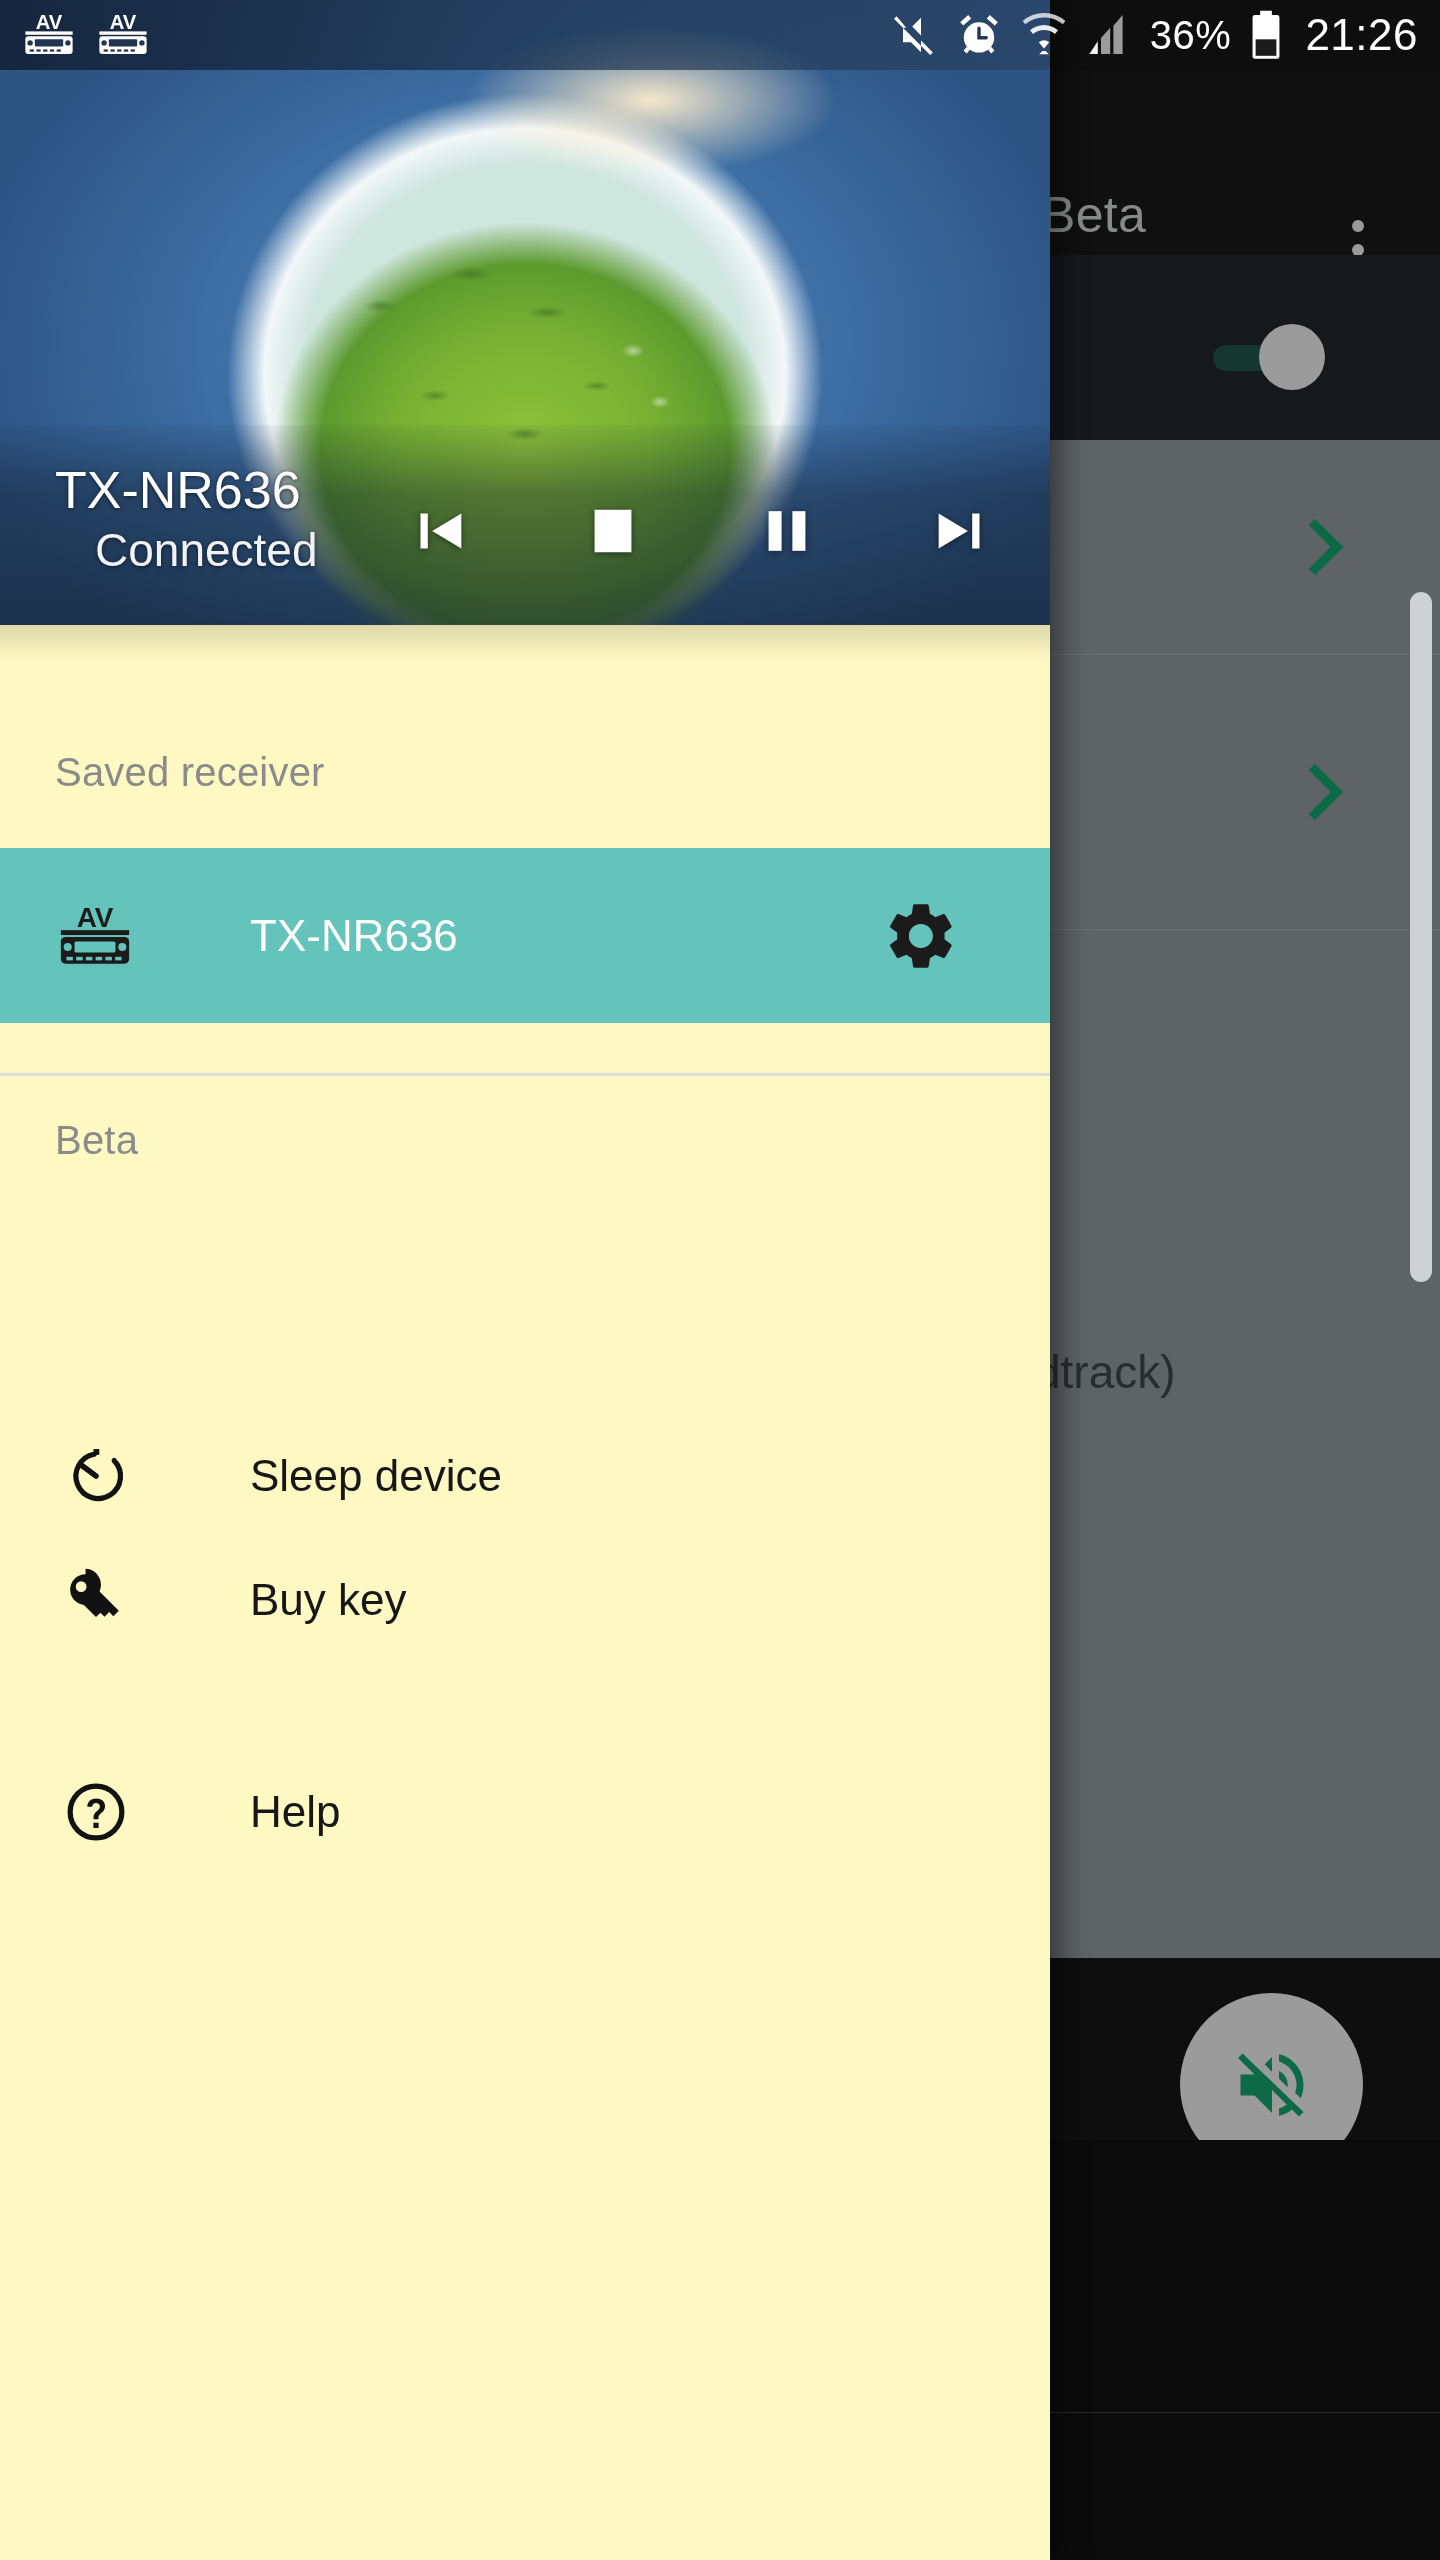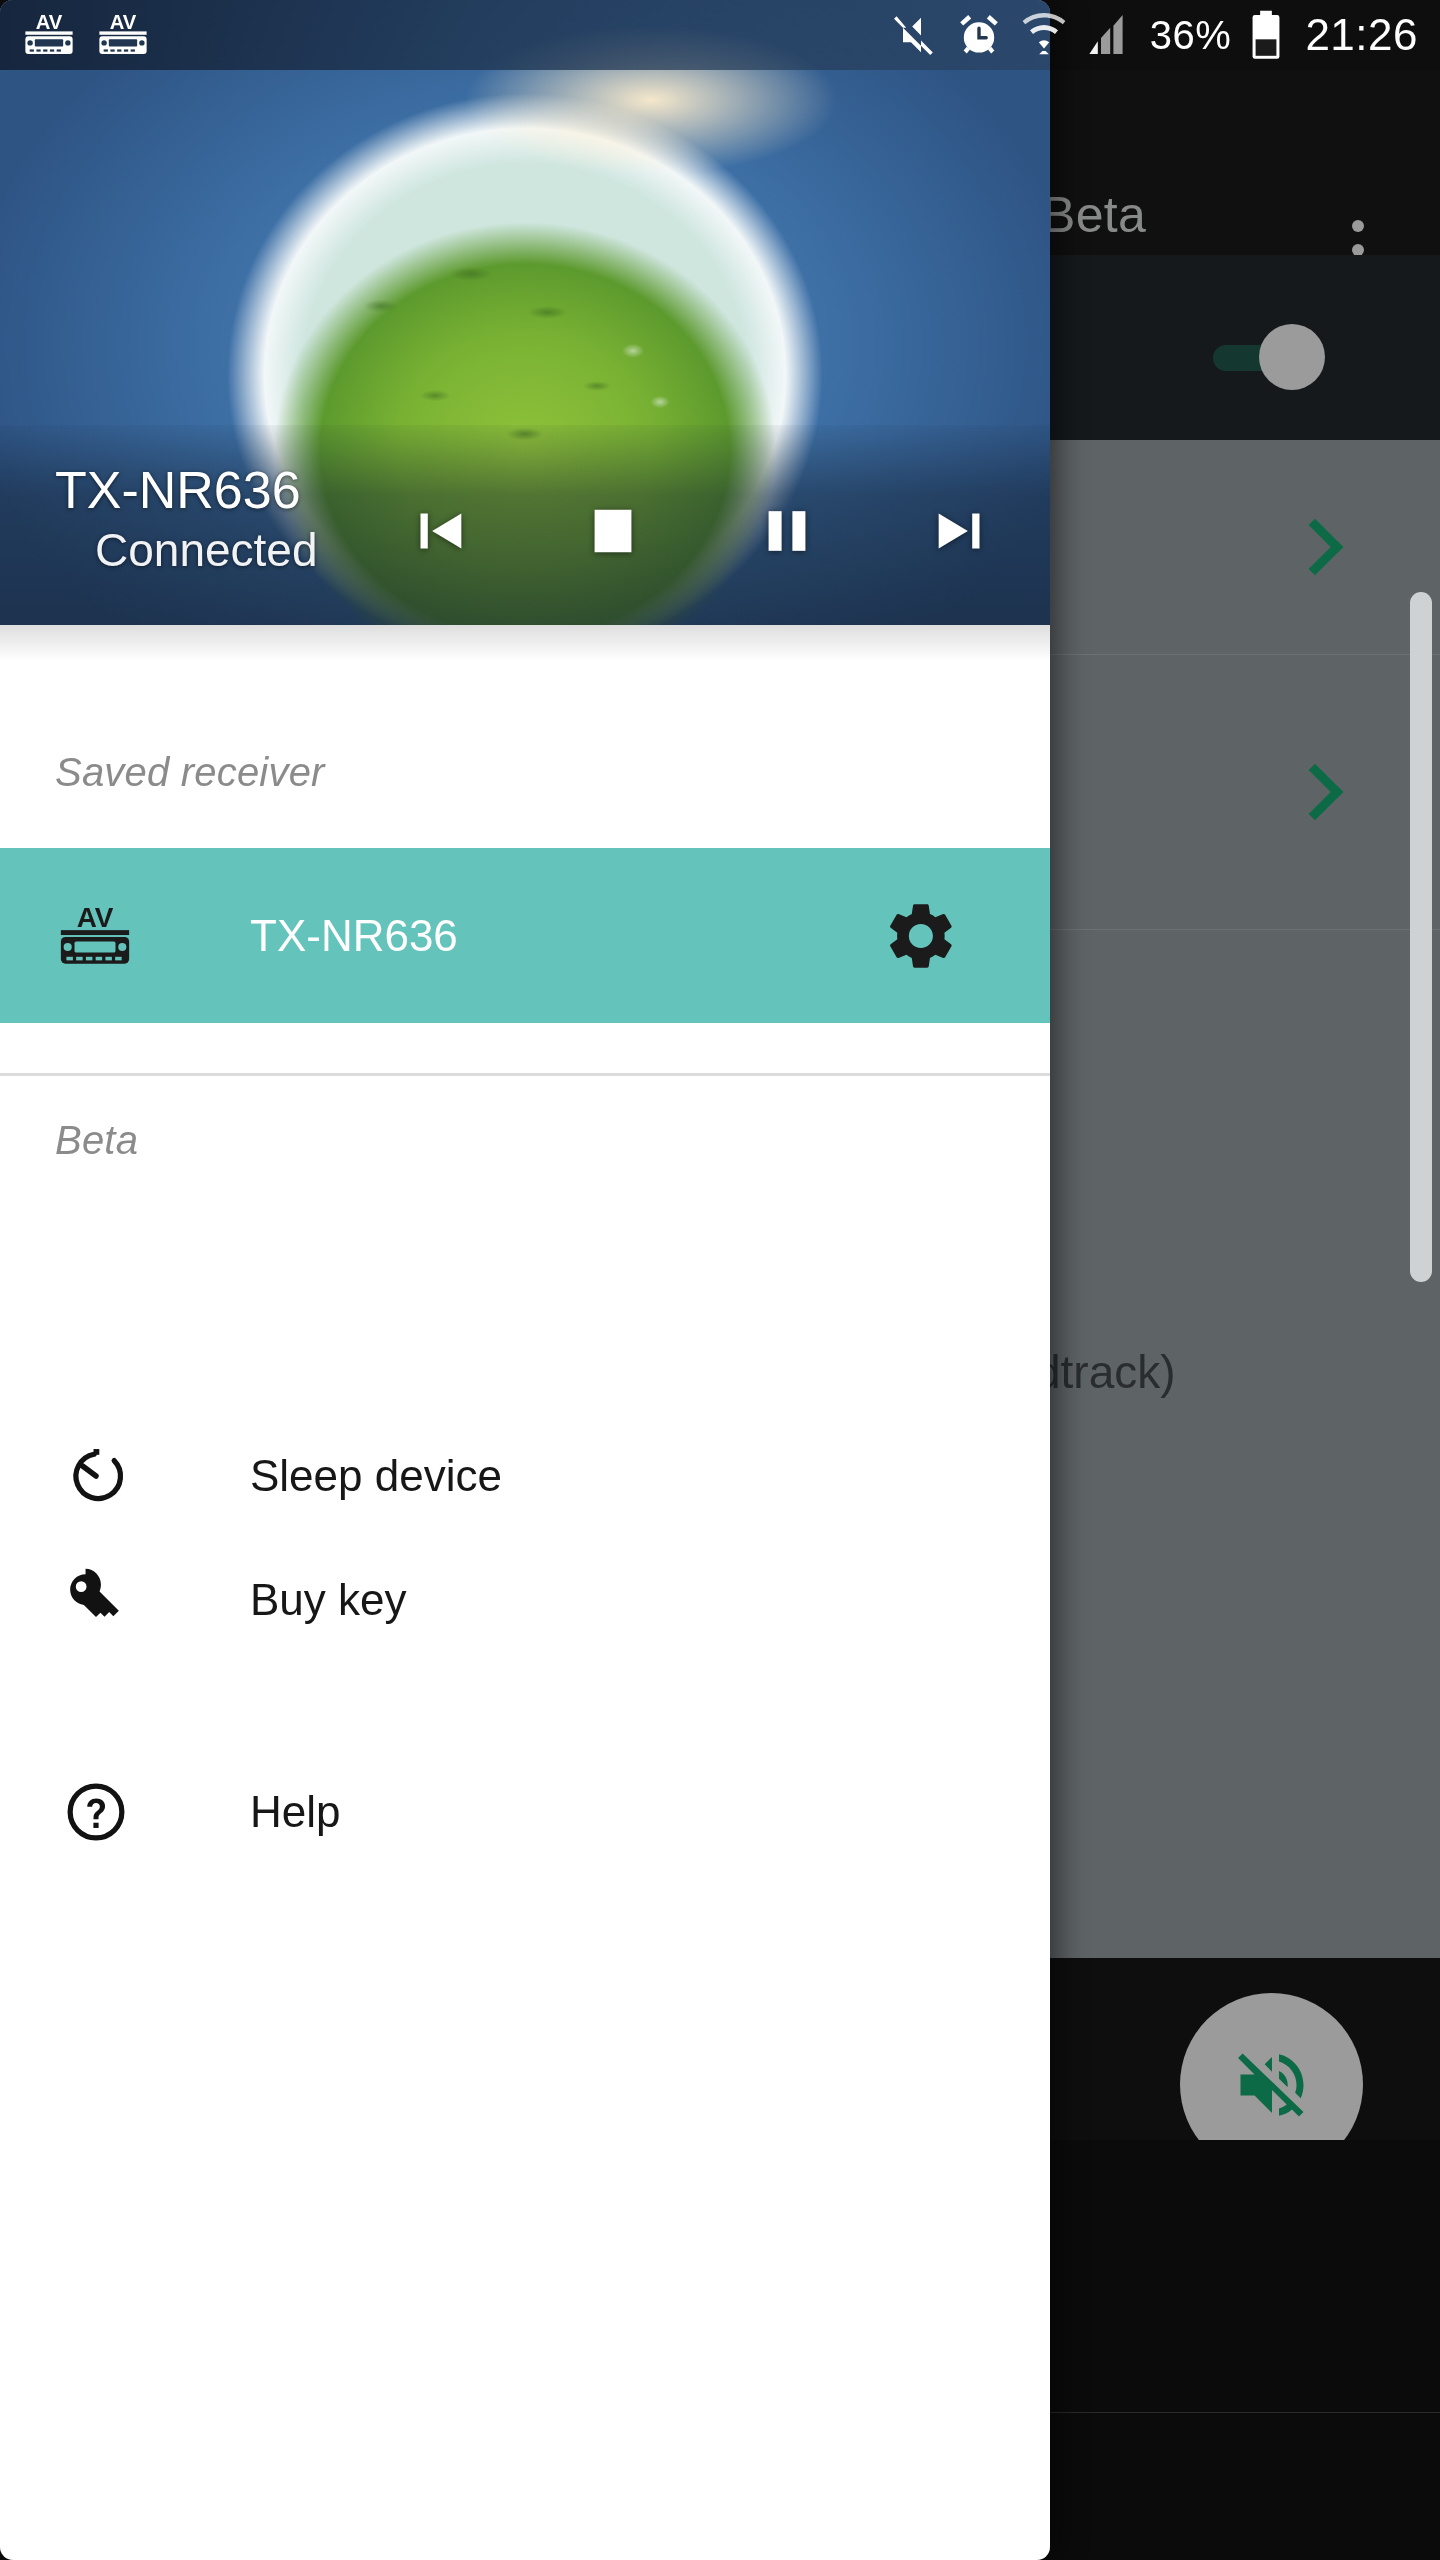--- a/index.html
+++ b/index.html
@@ -65,21 +65,21 @@
   .bg-bottom{ position:absolute; left:0; top:2140px; width:1440px; height:272px; background:#0b0b0b; }
 
   .bg-navbar{
     position:absolute; left:0; top:2412px; width:1440px; height:148px;
     background:#0b0b0b; border-top:1px solid #2a2a2a;
   }
 
   
   #drawer{
     position:absolute; left:0; top:0; width:1050px; height:2560px;
-    background:#ffffff; box-shadow:10px 0 28px rgba(0,0,0,.45); overflow:hidden;border-radius:13px;
+    background:#fef9c3; box-shadow:10px 0 28px rgba(0,0,0,.45); overflow:hidden;
   }
 
   
   .dh{ position:absolute; left:0; top:0; width:1050px; height:625px; overflow:hidden; }
   .dh-photo{
     position:absolute; inset:0;
     background:
       radial-gradient(ellipse 300px 120px at 62% 16%, rgba(255,238,205,.95) 0%, rgba(255,238,205,0) 62%),
       radial-gradient(ellipse 330px 300px at 50% 72%, #8fc23a 0%, #79b233 38%, #5d9a2e 62%, rgba(93,154,46,0) 76%),
       radial-gradient(ellipse 372px 352px at 50% 60%, #cfe6df 60%, #f2f7f8 70%, rgba(242,247,248,0) 80%),
@@ -117,21 +117,21 @@
   .ctl{ width:96px; height:86px; display:flex; align-items:center; justify-content:center; }
   .ctl svg{ display:block; filter:drop-shadow(0 1px 3px rgba(0,0,0,.5)); }
 
   .dh-shadow{
     position:absolute; left:0; top:625px; width:1050px; height:36px;
     background:linear-gradient(180deg, rgba(0,0,0,.13) 0%, rgba(0,0,0,0) 100%);
   }
 
   
   .sec-label{
-    position:absolute; left:55px; font-size:40px; color:#8b8b8b; letter-spacing:.2px;font-style:italic;
+    position:absolute; left:55px; font-size:40px; color:#8b8b8b; letter-spacing:.2px;
   }
   #lbl-saved{ top:750px; }
   #lbl-other{ top:1118px; }
 
   .sel-row{
     position:absolute; left:0; top:848px; width:1050px; height:175px;
     background:#64c4bb; display:flex; align-items:center;
   }
   .sel-icon{ position:absolute; left:55px; width:80px; height:80px; display:flex; align-items:center; justify-content:center; }
   .sel-name{ position:absolute; left:250px; font-size:44px; color:#ffffff; }

